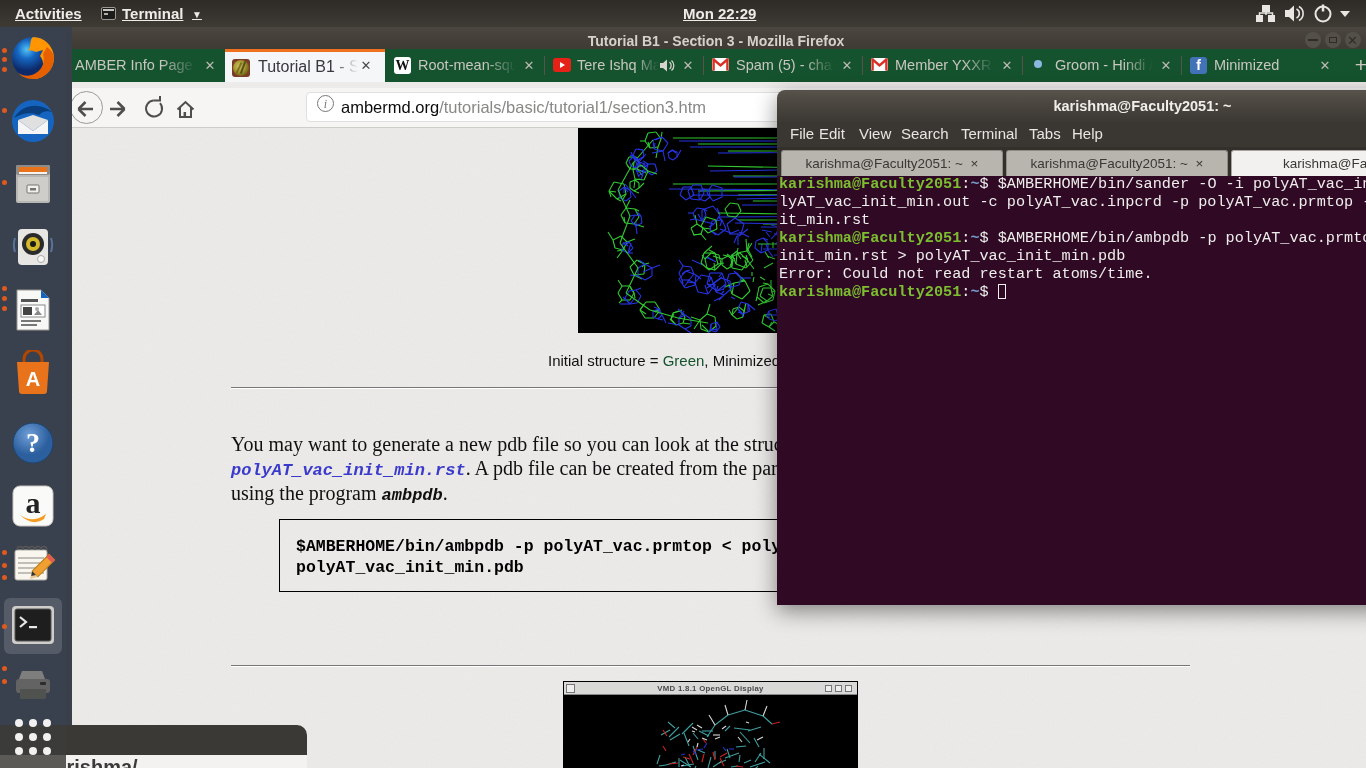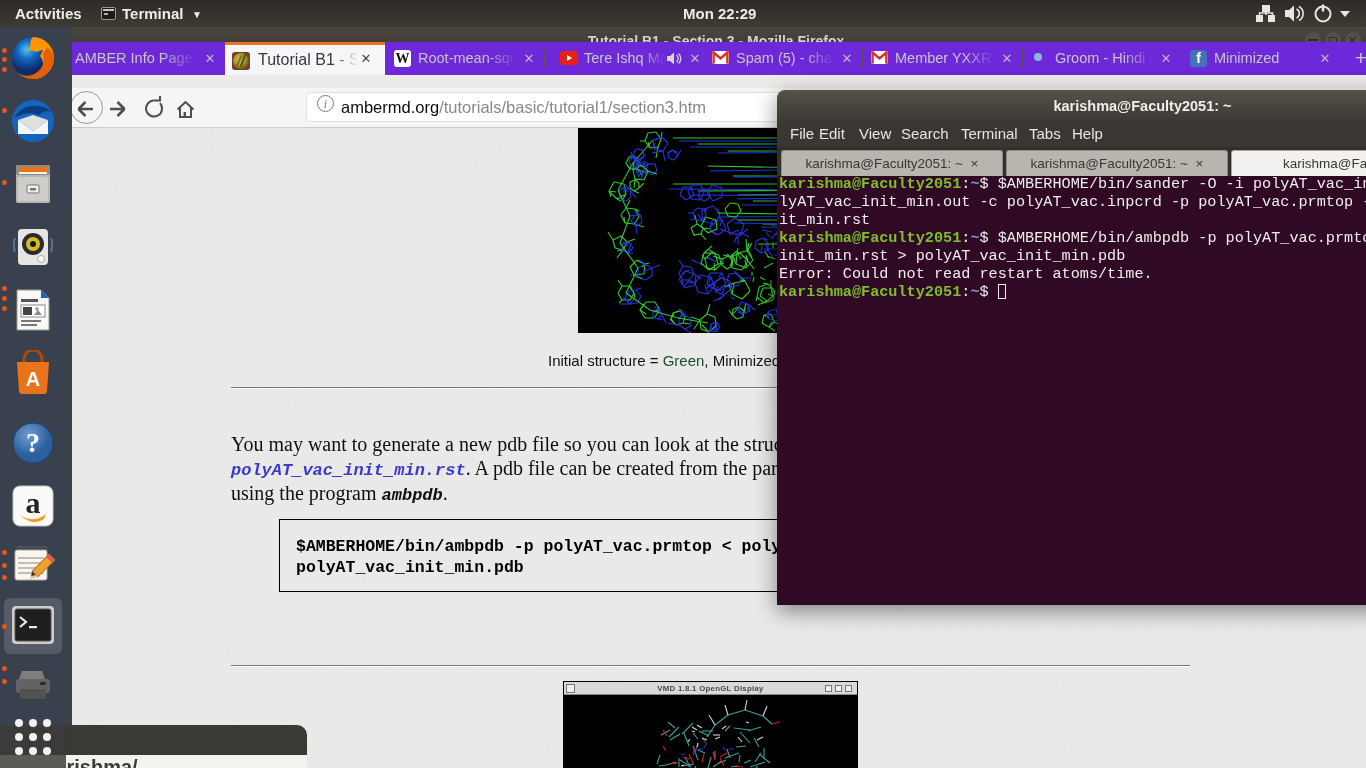--- a/index.html
+++ b/index.html
@@ -2,30 +2,30 @@
 <html><head>
 <meta charset="utf-8">
 <style>
   * { margin:0; padding:0; box-sizing:border-box; }
   html,body { width:1366px; height:768px; overflow:hidden; font-family:"Liberation Sans", sans-serif; }
   .abs { position:absolute; }
   #stage { position:relative; width:1366px; height:768px; background:#ecebe9; }
 
   
   #topbar { left:0; top:0; width:1366px; height:27px; background:linear-gradient(#2e2b27,#3e3b35); color:#eeece8; z-index:60; }
-  #topbar .itm { position:absolute; top:0; height:27px; line-height:27px; font-size:15px; }
+  #topbar .itm { position:absolute; top:0; height:27px; line-height:27px; font-size:15px;text-decoration:underline; }
 
   
   #dock { left:0; top:27px; width:66px; height:741px; background:#3a414e; z-index:50; }
   .dkic { position:absolute; left:10px; width:46px; height:46px; }
   .dot { position:absolute; left:2px; width:5px; height:5px; border-radius:50%; background:#e0591e; }
 
   
   #fftitle { left:66px; top:27px; width:1300px; height:28px; background:linear-gradient(#4b463f,#3b3731); z-index:5; }
-  #fftabs  { left:66px; top:42px; width:1300px; height:33px; background:#6d28d9; z-index:5; }
+  #fftabs  { left:66px; top:49px; width:1300px; height:33px; background:#14532d; z-index:5; }
   #ffnav   { left:66px; top:88px; width:1300px; height:40px; background:#f6f5f3; border-bottom:1px solid #ccccca; z-index:5; }
   .fftab { position:absolute; top:0; height:33px; font-size:14.5px; color:#c9c6c0; }
   .fftab .tt { position:absolute; top:0; line-height:33px; white-space:nowrap; overflow:hidden; }
   .tsep { position:absolute; top:7px; width:1px; height:19px; background:#57534c; }
   .tclose { position:absolute; top:10px; width:14px; height:14px; color:#bdbab4; font-size:13px; line-height:14px; text-align:center; }
   #atab { position:absolute; left:159px; top:0; width:160px; height:33px; background:#f5f6f7; border-top:3px solid #f0721f; color:#38383d; }
 
   
   #content { left:66px; top:128px; width:1300px; height:640px; background:#ecebe9; z-index:1; }
   .serif { font-family:"Liberation Serif", serif; font-size:20px; color:#101010; }
@@ -935,21 +935,21 @@
         </div>
         <div style="position:absolute;left:33px;top:0;width:103px;line-height:30px;white-space:nowrap;overflow:hidden;-webkit-mask-image:linear-gradient(90deg,#000 72%,transparent 97%);">Tutorial B1 - Se</div>
         <div class="tclose" style="left:134px;top:7px;color:#4a4a4a;">✕</div>
       </div>
       <div class="fftab" style="left:319px;width:159px;">
         <div style="position:absolute;left:9px;top:8px;width:17px;height:17px;border-radius:3px;background:#fff;color:#111;font-family:'Liberation Serif',serif;font-weight:bold;font-size:14px;line-height:17px;text-align:center;">W</div>
         <div class="tt" style="left:33px;width:98px;-webkit-mask-image:linear-gradient(90deg,#000 70%,transparent);">Root-mean-squ</div>
         <div class="tclose" style="right:8px;">✕</div>
       </div>
       <div class="tsep" style="left:478px;"></div>
-      <div class="fftab" style="left:478px;width:159px;margin-left:7px;">
+      <div class="fftab" style="left:478px;width:159px;">
         <div style="position:absolute;left:9px;top:9px;width:18px;height:14px;border-radius:3px;background:#e62117;">
           <div style="position:absolute;left:7px;top:4px;width:0;height:0;border-left:5px solid #fff;border-top:3.5px solid transparent;border-bottom:3.5px solid transparent;"></div>
         </div>
         <div class="tt" style="left:33px;width:82px;-webkit-mask-image:linear-gradient(90deg,#000 70%,transparent);">Tere Ishq Ma</div>
         <div style="position:absolute;right:28px;top:9px;width:16px;height:15px;"><svg width="16" height="15" viewBox="0 0 16 15">
             <path d="M1 5 h3 l4 -3.5 v12 l-4 -3.5 h-3 z" fill="#d8d5cf"></path>
             <path d="M10.5 4 a4.5 4.5 0 0 1 0 7 M12.5 2.5 a6.5 6.5 0 0 1 0 10" stroke="#d8d5cf" stroke-width="1.3" fill="none"></path>
           </svg></div>
         <div class="tclose" style="right:8px;">✕</div>
       </div>

